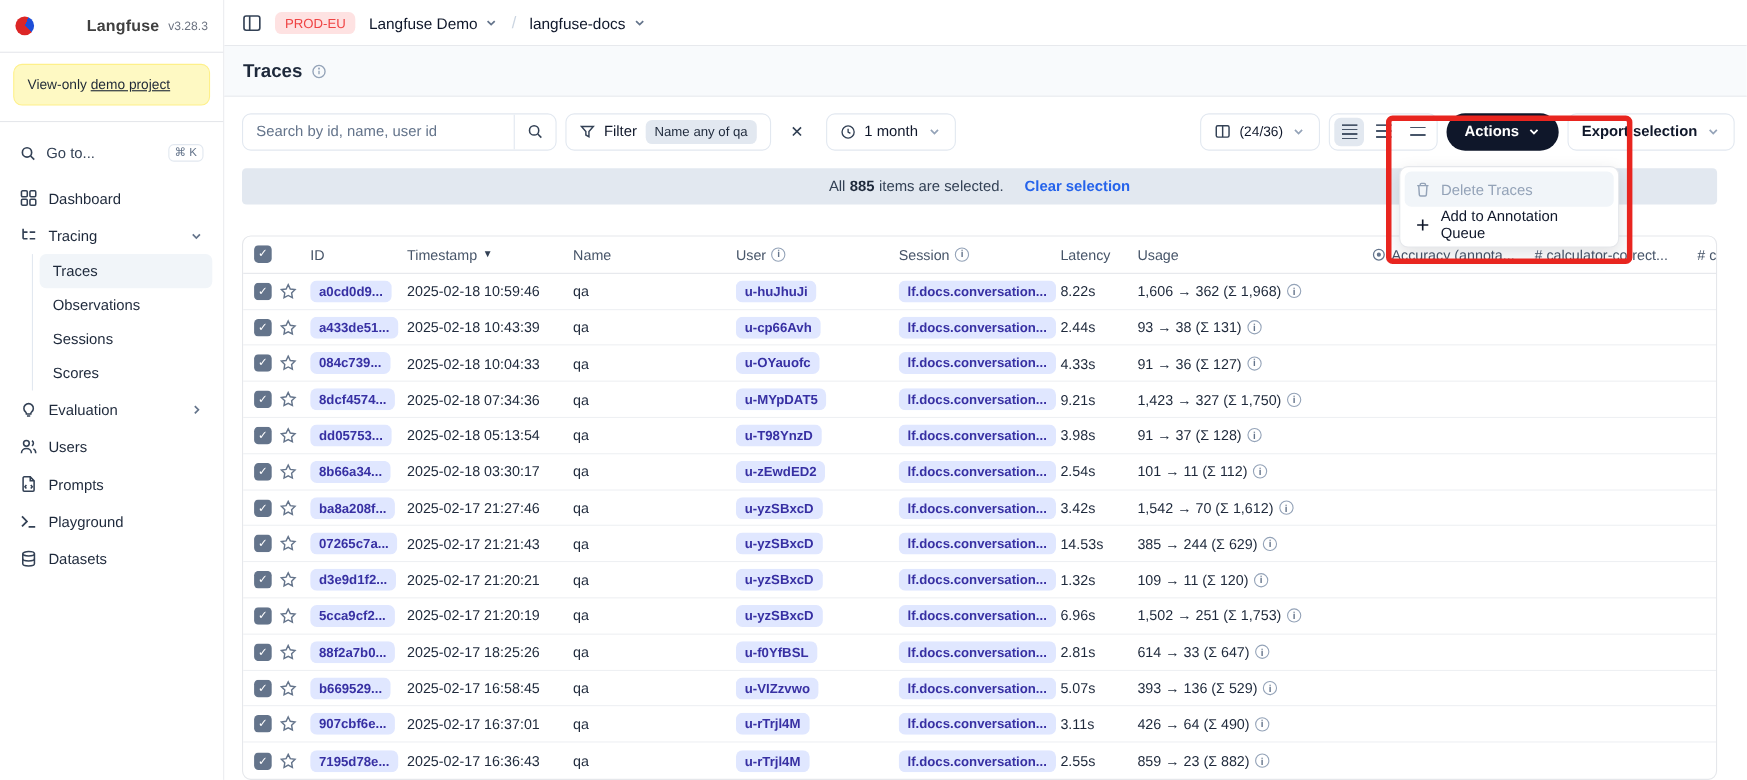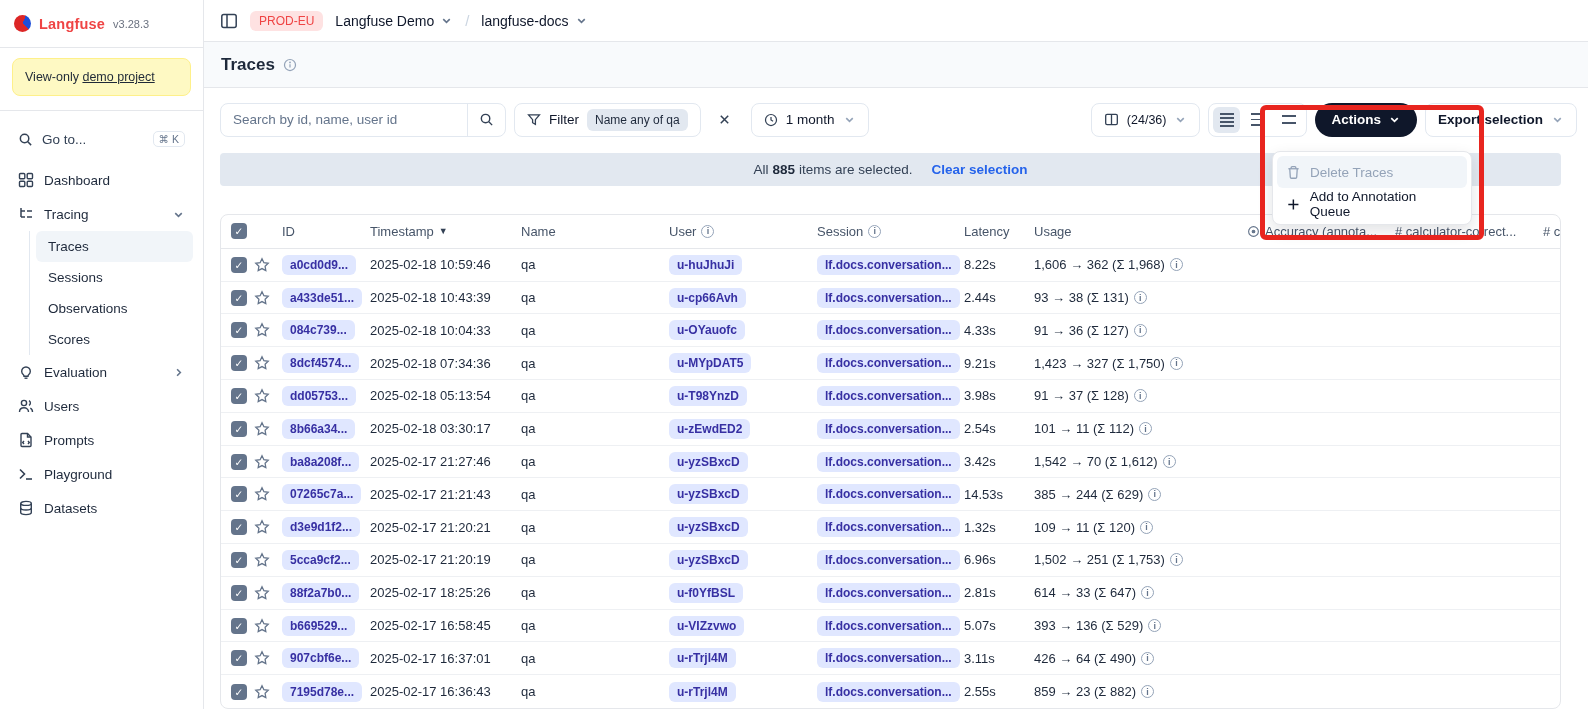--- a/index.html
+++ b/index.html
@@ -8,21 +8,21 @@
   svg { display:block; }
 
   
   .app { display:flex; width:1588px; height:709px; }
   .sidebar { width:204px; border-right:1px solid #e5e7eb; background:#fff; flex-shrink:0; display:flex; flex-direction:column; }
   .main { flex:1; display:flex; flex-direction:column; min-width:0; }
 
   
   .sb-head { height:48px; display:flex; align-items:center; gap:8px; padding:0 14px; border-bottom:1px solid #e5e7eb; }
   .logo-mark { width:17px; height:17px; border-radius:50%; background:conic-gradient(from 220deg,#dc2626 0 45%, #1d4ed8 45% 75%, #dc2626 75% 100%); }
-  .logo-text { font-weight:700; font-size:14.5px; color:#ef4444; letter-spacing:.2px; }
+  .logo-text { font-weight:700; font-size:14.5px; color:#404040; letter-spacing:.2px;margin-left:40px; }
   .logo-ver { font-size:11px; color:#6b7280; }
   .sb-note-wrap { padding:10px 12px 14px; border-bottom:1px solid #e5e7eb; }
   .sb-note { background:#fef9c3; border:1px solid #fef08a; border-radius:8px; padding:11px 12px; font-size:12.5px; color:#1f2937; }
   .sb-note a { color:#1f2937; text-decoration:underline; cursor:pointer; }
   .goto { margin:14px 10px 6px; padding:6px 8px; display:flex; align-items:center; gap:9px; font-size:13.5px; color:#334155; border-radius:6px; cursor:pointer; }
   .kbd { margin-left:auto; border:1px solid #e2e8f0; border-radius:5px; font-size:10.5px; color:#64748b; padding:1px 5px; background:#fff; white-space:nowrap; }
   .nav { padding:4px 10px; }
   .nav-item { height:34px; display:flex; align-items:center; gap:10px; padding:0 8px; font-size:13.5px; color:#1e293b; border-radius:6px; cursor:pointer; }
   .nav-item .chev { margin-left:auto; }
   .subtree { margin-left:19px; border-left:1px solid #e2e8f0; padding-left:6px; }
@@ -135,24 +135,24 @@
         <span>Tracing</span>
         <svg class="chev" width="13" height="13" viewBox="0 0 14 14" fill="none" stroke="#64748b" stroke-width="1.7">
             <path d="M3.5 5.5 L7 9 L10.5 5.5"></path>
           </svg>
       </div>
       <div class="subtree">
         <div class="sub-item active">
             <span>Traces</span>
           </div>
         <div class="sub-item">
-            <span>Sessions</span>
+            <span>Observations</span>
           </div>
         <div class="sub-item">
-            <span>Observations</span>
+            <span>Sessions</span>
           </div>
         <div class="sub-item">
             <span>Scores</span>
           </div>
       </div>
       <div class="nav-item">
         <svg width="16" height="16" viewBox="0 0 16 16" fill="none" stroke="#334155" stroke-width="1.4">
             <path d="M5.2 10.5 a4.3 4.3 0 1 1 5.6 0 c-.7.6-.8 1.2-.8 1.8 h-4 c0-.6-.1-1.2-.8-1.8z"></path>
             <path d="M6.5 14.2 h3"></path>
           </svg>

